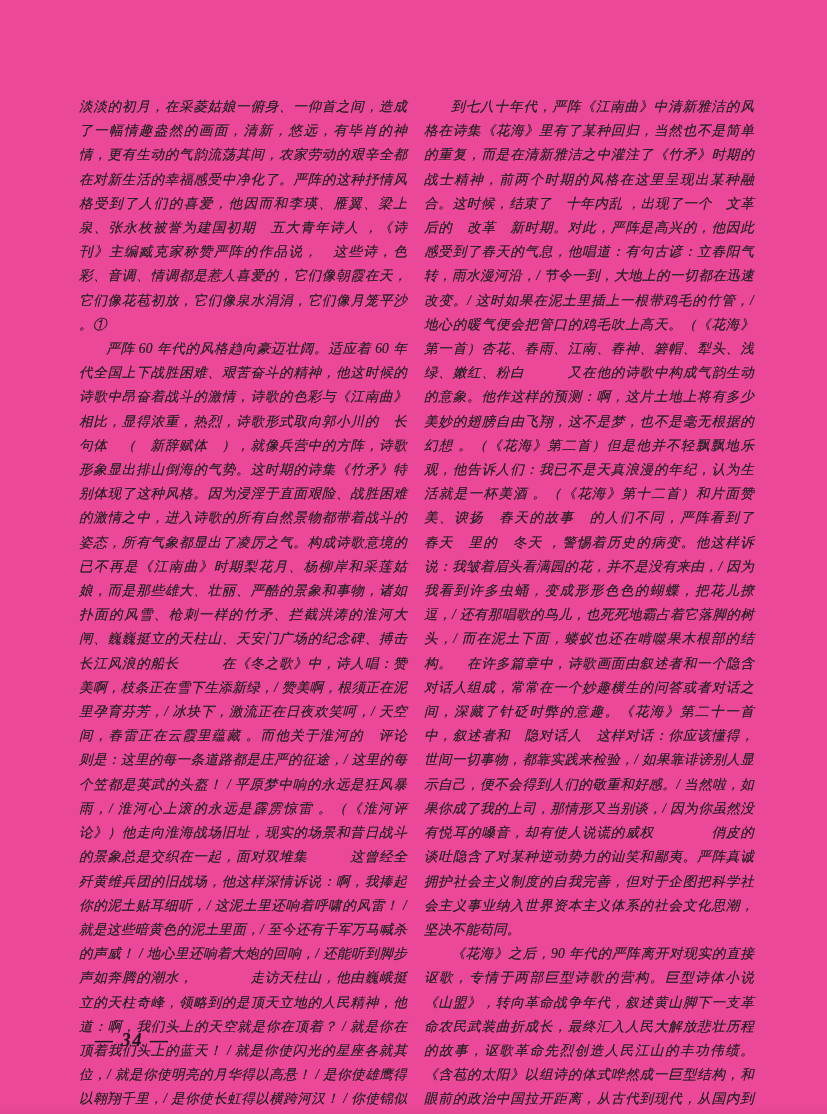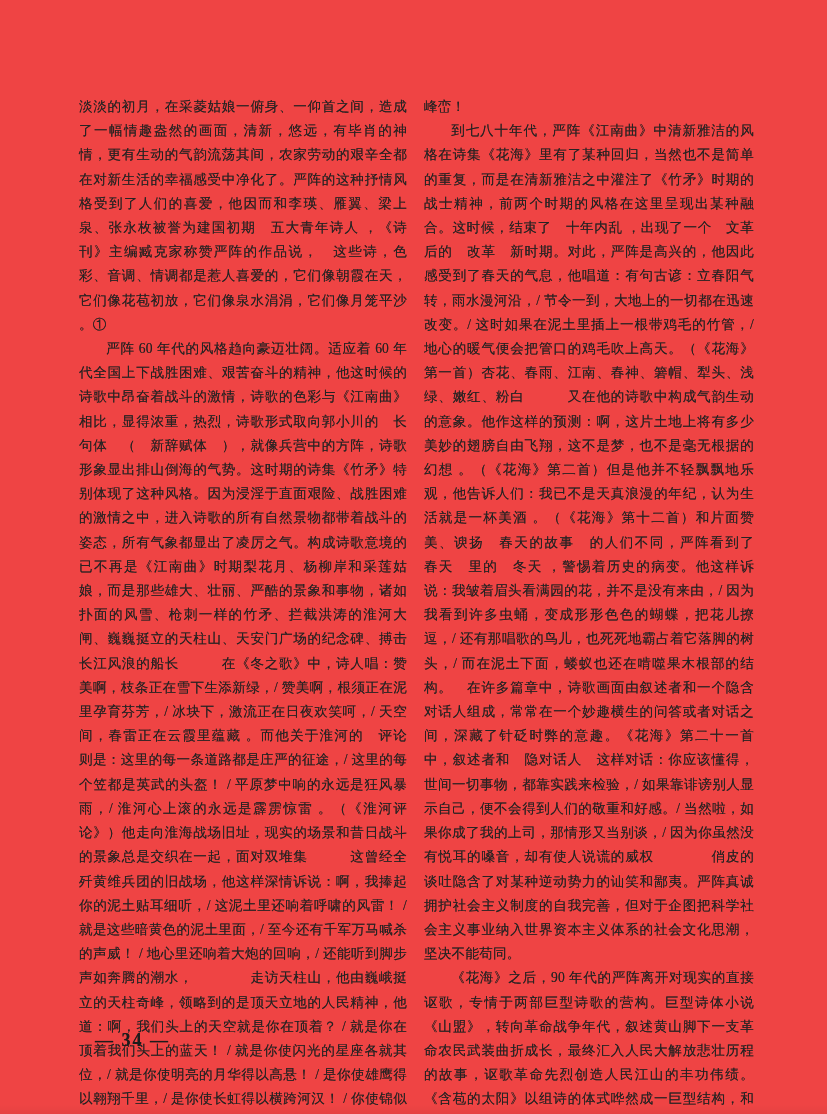--- a/index.html
+++ b/index.html
@@ -4,23 +4,24 @@
 <style>
   html, body {
     margin: 0;
     padding: 0;
     background: #fbfbf9;
   }
   .page {
     position: relative;
     width: 827px;
     height: 1114px;
-    background: #ef4444;
+    background: #ec4899;
     overflow: hidden;
     font-family: "Liberation Serif", "DejaVu Serif", serif;
+    font-style: italic;
   }
   .col {
     position: absolute;
     top: 95px;
     width: 328px;
     color: #242424;
     font-size: 13.6px;
     line-height: 24.2px;
     text-align: justify;
     letter-spacing: 0.2px;
@@ -55,21 +56,20 @@
 <body>
 
 <div class="page">
 
   <div class="col col-left">
     <p>淡淡的初月，在采菱姑娘一俯身、一仰首之间，造成了一幅情趣盎然的画面，清新，悠远，有毕肖的神情，更有生动的气韵流荡其间，农家劳动的艰辛全都在对新生活的幸福感受中净化了。严阵的这种抒情风格受到了人们的喜爱，他因而和李瑛、雁翼、梁上泉、张永枚被誉为建国初期　五大青年诗人 ，《诗刊》主编臧克家称赞严阵的作品说，　这些诗，色彩、音调、情调都是惹人喜爱的，它们像朝霞在天，它们像花苞初放，它们像泉水涓涓，它们像月笼平沙 。①</p>
     <p class="indent">严阵 60 年代的风格趋向豪迈壮阔。适应着 60 年代全国上下战胜困难、艰苦奋斗的精神，他这时候的诗歌中昂奋着战斗的激情，诗歌的色彩与《江南曲》相比，显得浓重，热烈，诗歌形式取向郭小川的　长句体　（　新辞赋体　），就像兵营中的方阵，诗歌形象显出排山倒海的气势。这时期的诗集《竹矛》特别体现了这种风格。因为浸淫于直面艰险、战胜困难的激情之中，进入诗歌的所有自然景物都带着战斗的姿态，所有气象都显出了凌厉之气。构成诗歌意境的已不再是《江南曲》时期梨花月、杨柳岸和采莲姑娘，而是那些雄大、壮丽、严酷的景象和事物，诸如扑面的风雪、枪刺一样的竹矛、拦截洪涛的淮河大闸、巍巍挺立的天柱山、天安门广场的纪念碑、搏击长江风浪的船长　　　在《冬之歌》中，诗人唱：赞美啊，枝条正在雪下生添新绿，/ 赞美啊，根须正在泥里孕育芬芳，/ 冰块下，激流正在日夜欢笑呵，/ 天空间，春雷正在云霞里蕴藏 。而他关于淮河的　评论　则是：这里的每一条道路都是庄严的征途，/ 这里的每个笠都是英武的头盔！ / 平原梦中响的永远是狂风暴雨，/ 淮河心上滚的永远是霹雳惊雷 。（《淮河评论》）他走向淮海战场旧址，现实的场景和昔日战斗的景象总是交织在一起，面对双堆集　　　这曾经全歼黄维兵团的旧战场，他这样深情诉说：啊，我捧起你的泥土贴耳细听，/ 这泥土里还响着呼啸的风雷！ / 就是这些暗黄色的泥土里面，/ 至今还有千军万马喊杀的声威！ / 地心里还响着大炮的回响，/ 还能听到脚步声如奔腾的潮水，　　　　走访天柱山，他由巍峨挺立的天柱奇峰，领略到的是顶天立地的人民精神，他道：啊，我们头上的天空就是你在顶着？ / 就是你在顶着我们头上的蓝天！ / 就是你使闪光的星座各就其位，/ 就是你使明亮的月华得以高悬！ / 是你使雄鹰得以翱翔千里，/ 是你使长虹得以横跨河汉！ / 你使锦似的霞光得以争艳比美，/ 你使火样的红日得以跃上</p>
   </div>
 
   <div class="col col-right">
-    <p>峰峦！</p>
     <p class="indent">到七八十年代，严阵《江南曲》中清新雅洁的风格在诗集《花海》里有了某种回归，当然也不是简单的重复，而是在清新雅洁之中灌注了《竹矛》时期的战士精神，前两个时期的风格在这里呈现出某种融合。这时候，结束了　十年内乱 ，出现了一个　文革　后的　改革　新时期。对此，严阵是高兴的，他因此感受到了春天的气息，他唱道：有句古谚：立春阳气转，雨水漫河沿，/ 节令一到，大地上的一切都在迅速改变。/ 这时如果在泥土里插上一根带鸡毛的竹管，/ 地心的暖气便会把管口的鸡毛吹上高天。（《花海》第一首）杏花、春雨、江南、春神、箬帽、犁头、浅绿、嫩红、粉白　　　又在他的诗歌中构成气韵生动的意象。他作这样的预测：啊，这片土地上将有多少美妙的翅膀自由飞翔，这不是梦，也不是毫无根据的幻想 。（《花海》第二首）但是他并不轻飘飘地乐观，他告诉人们：我已不是天真浪漫的年纪，认为生活就是一杯美酒 。（《花海》第十二首）和片面赞美、谀扬　春天的故事　的人们不同，严阵看到了　春天　里的　冬天 ，警惕着历史的病变。他这样诉说：我皱着眉头看满园的花，并不是没有来由，/ 因为我看到许多虫蛹，变成形形色色的蝴蝶，把花儿撩逗，/ 还有那唱歌的鸟儿，也死死地霸占着它落脚的树头，/ 而在泥土下面，蝼蚁也还在啃噬果木根部的结构。　在许多篇章中，诗歌画面由叙述者和一个隐含对话人组成，常常在一个妙趣横生的问答或者对话之间，深藏了针砭时弊的意趣。《花海》第二十一首中，叙述者和　隐对话人　这样对话：你应该懂得，世间一切事物，都靠实践来检验，/ 如果靠诽谤别人显示自己，便不会得到人们的敬重和好感。/ 当然啦，如果你成了我的上司，那情形又当别谈，/ 因为你虽然没有悦耳的嗓音，却有使人说谎的威权　　　　俏皮的谈吐隐含了对某种逆动势力的讪笑和鄙夷。严阵真诚拥护社会主义制度的自我完善，但对于企图把科学社会主义事业纳入世界资本主义体系的社会文化思潮，坚决不能苟同。</p>
     <p class="indent">《花海》之后，90 年代的严阵离开对现实的直接讴歌，专情于两部巨型诗歌的营构。巨型诗体小说《山盟》，转向革命战争年代，叙述黄山脚下一支革命农民武装曲折成长，最终汇入人民大解放悲壮历程的故事，讴歌革命先烈创造人民江山的丰功伟绩。《含苞的太阳》以组诗的体式哗然成一巨型结构，和眼前的政治中国拉开距离，从古代到现代，从国内到国外，从人种到地理，从历史到</p>
   </div>
 
   <div class="page-number">— 34 —</div>
 
   <div class="scan-edge"></div>
 </div>
 
 </body></html>

